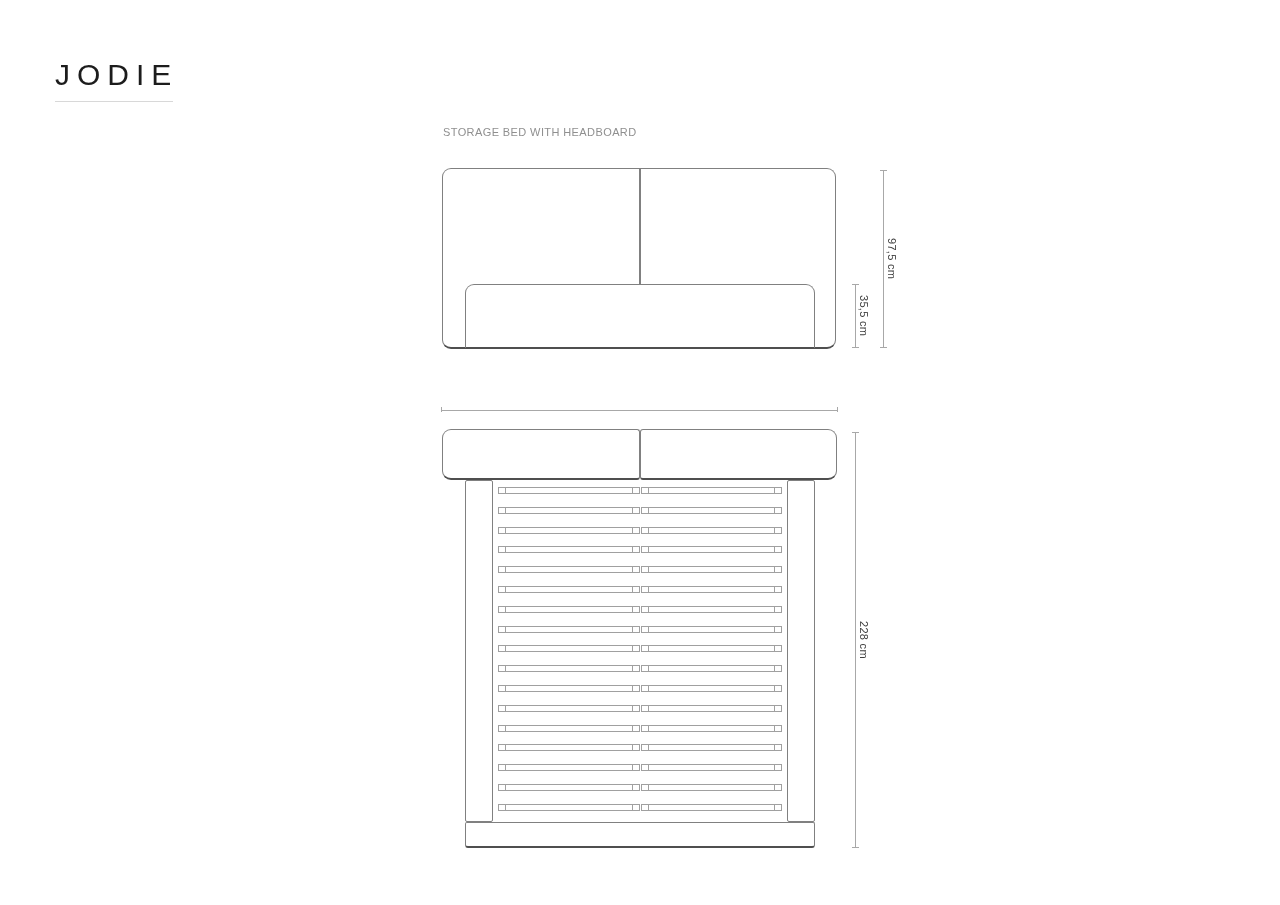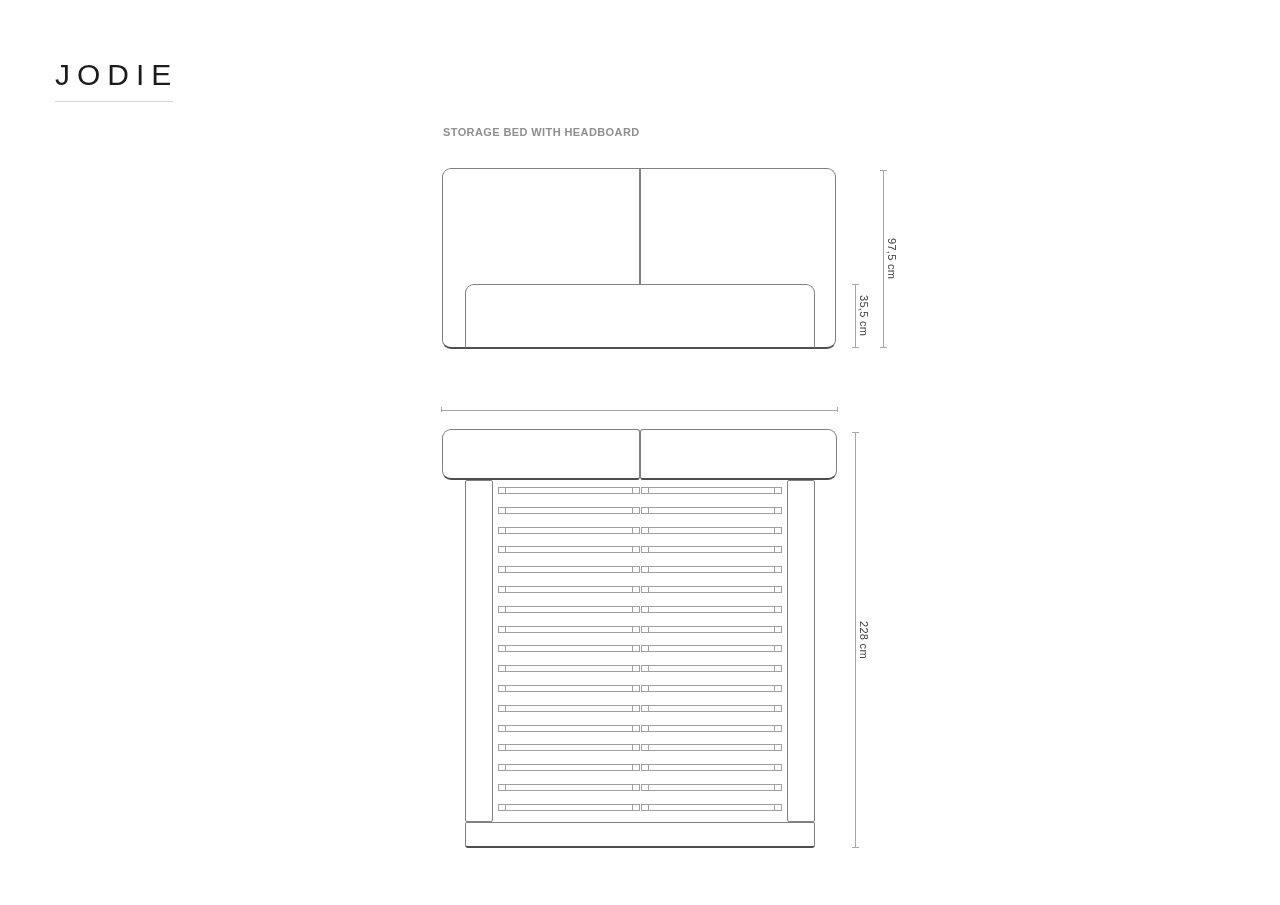--- a/index.html
+++ b/index.html
@@ -12,21 +12,21 @@
   .logo{
     position:absolute;left:55px;top:58px;
     font-size:30px;font-weight:500;letter-spacing:7px;color:var(--logo);
   }
   .logo-underline{
     position:absolute;left:55px;top:101px;width:118px;height:1px;background:#d8d8d8;
   }
   
   .product-label{
     position:absolute;left:443px;top:126px;
-    font-size:11px;letter-spacing:0.4px;color:var(--text-gray);font-weight:bold;
+    font-size:11px;letter-spacing:0.4px;color:var(--text-gray);
   }
   
   .outline{
     position:absolute;box-sizing:border-box;background:#fff;
     border:1px solid var(--line);border-bottom:2px solid var(--line-dark);
   }
   
   .fv-outer{left:442px;top:168px;width:394px;height:181px;border-radius:9px;}
   .fv-divider{
     position:absolute;left:639px;top:169px;width:2px;height:116px;background:var(--line);

